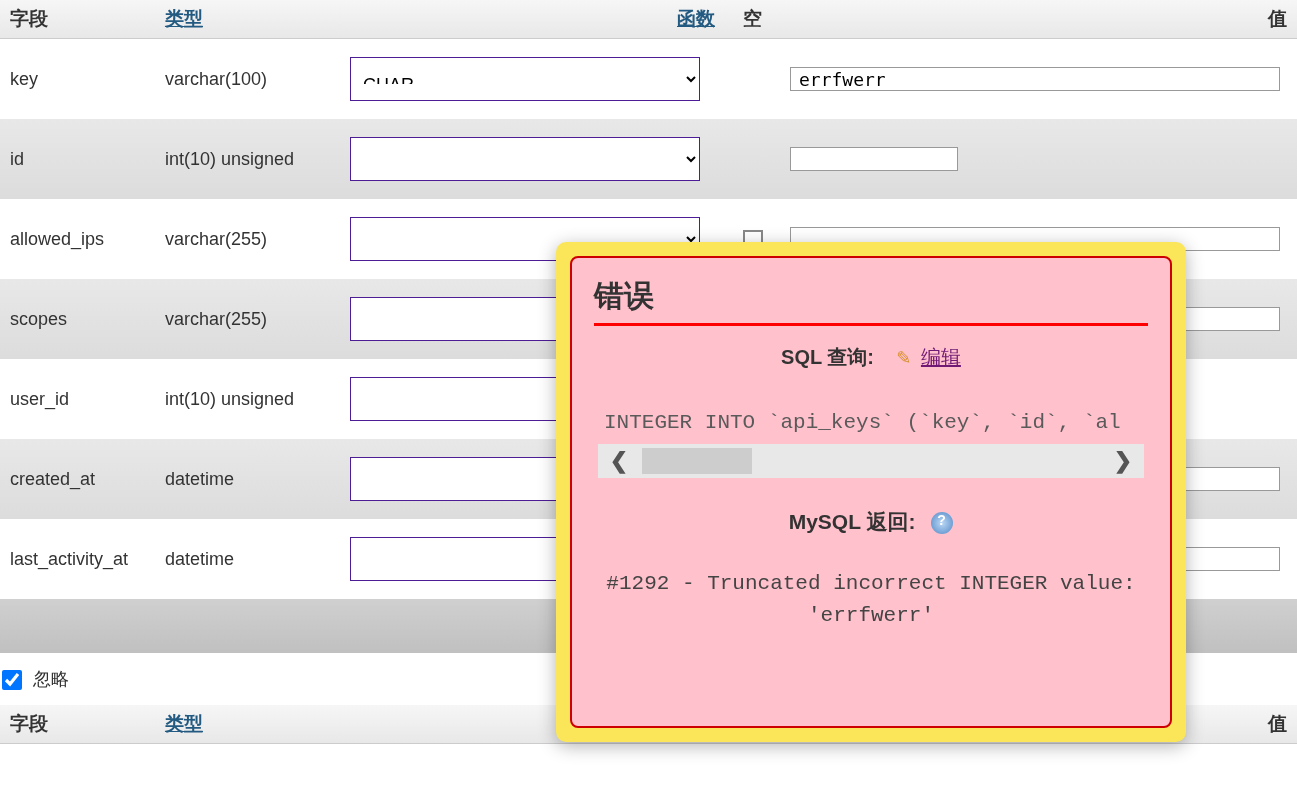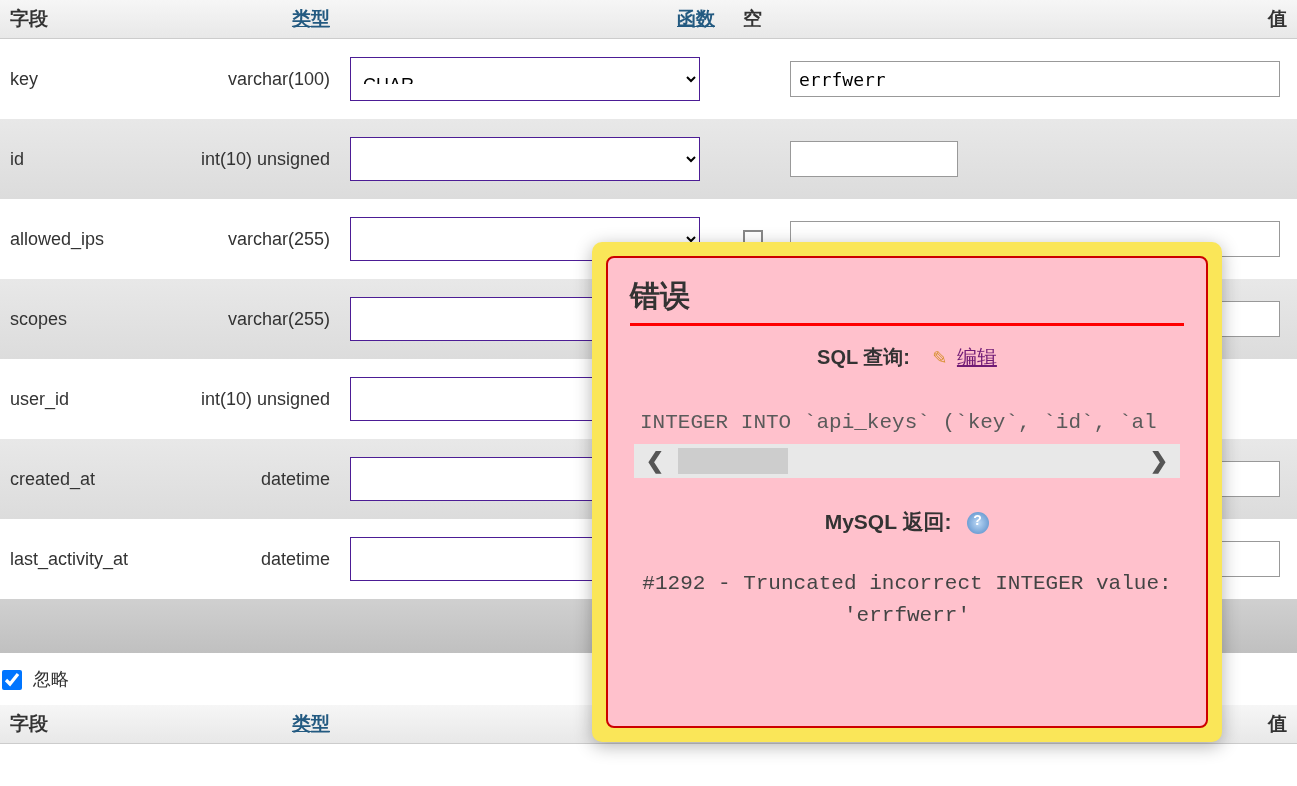--- a/index.html
+++ b/index.html
@@ -20,45 +20,45 @@
   font-weight: bold;
   background: linear-gradient(#f6f6f6, #e8e8e8);
   border-bottom: 1px solid #ccc;
   font-size: 19px;
 }
 th a { color: #235a81; text-decoration: underline; }
 td { padding: 18px 10px; }
 tr.odd td { background: #fff; }
 tr.even td { background: linear-gradient(#e8e8e8, #dcdcdc); }
 .col-field { width: 155px; text-align: left; color: #333; }
-.col-type  { width: 185px; text-align: right; color: #333; }
+.col-type  { width: 185px; text-align: left; color: #333; }
 .col-func  { width: 385px; }
 .col-null  { width: 55px; text-align: center; }
 .col-value { }
 select.func {
   width: 350px; height: 44px; font-size: 18px;
   border: 1px solid #4c1d95; background: #fff;
   padding: 16px 8px;
 }
 input.value {
-  width: 490px; height: 36px; font-size: 18px;
+  width: 490px; height: 24px; font-size: 18px;
   border: 1px solid #999; padding: 2px 8px; font-family: monospace;
 }
 input.value.narrow { width: 168px; }
 .button-row td {
   background: linear-gradient(#d0d0d0, #c0c0c0);
   height: 54px;
 }
 .ignore-row td { padding: 14px 10px; }
 input[type=checkbox] { width: 20px; height: 20px; vertical-align: middle; margin-right: 6px; }
 
 
 .dialog {
   position: absolute;
-  left: 592px; top: 242px;
+  left: 556px; top: 242px;
   width: 630px; height: 500px;
   background: #fae658;
   border-radius: 10px;
   padding: 14px;
   box-shadow: 0 4px 18px rgba(0,0,0,0.3);
 }
 .dialog-inner {
   background: #ffc1cc;
   border: 2px solid #cc0000;
   border-radius: 8px;

